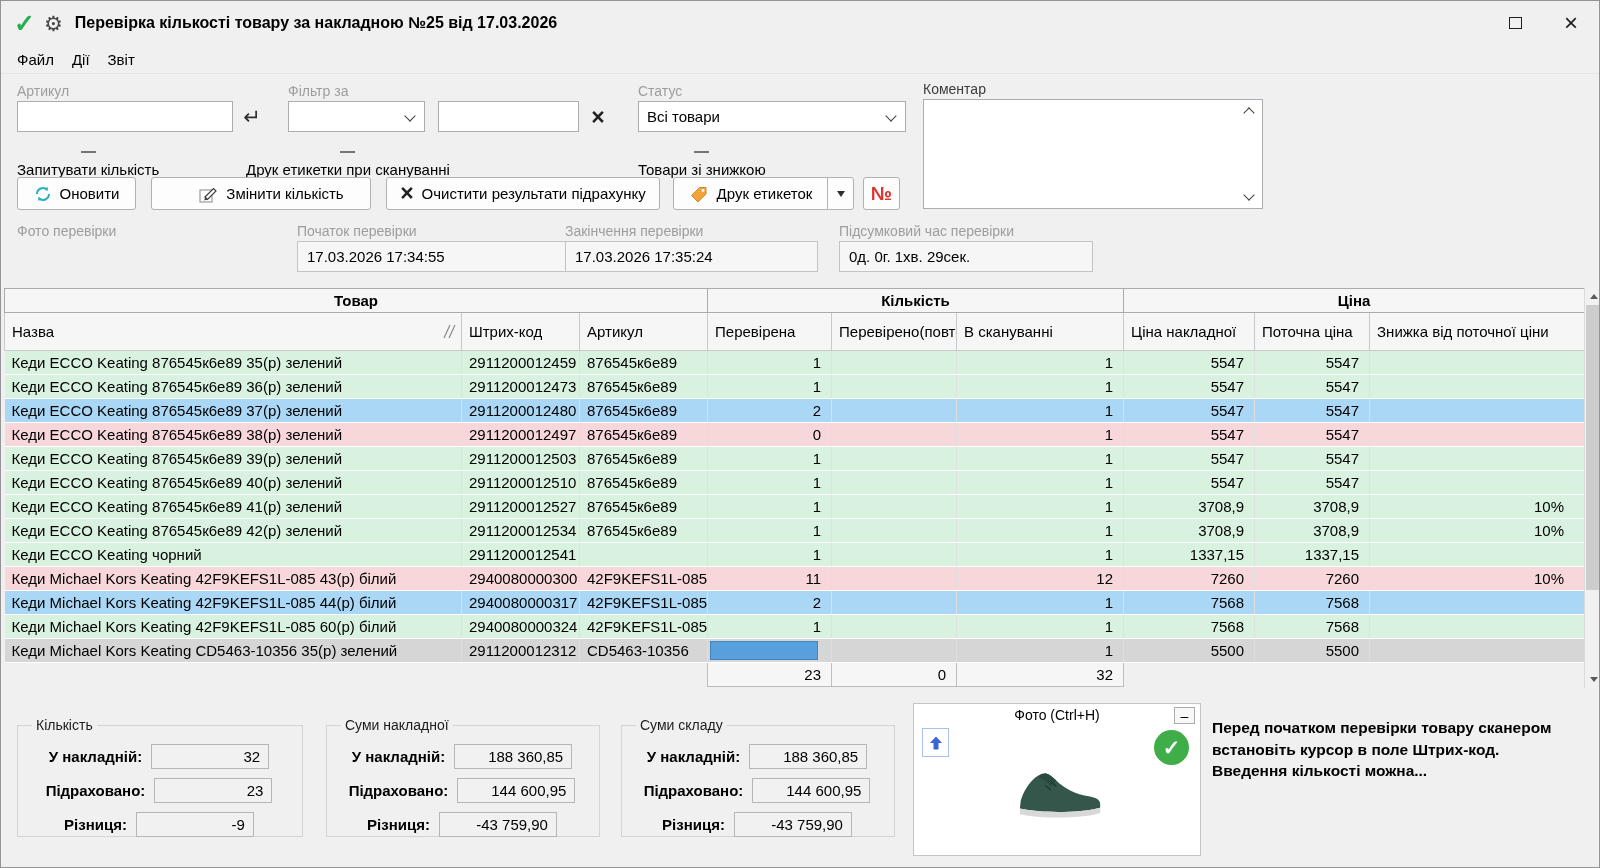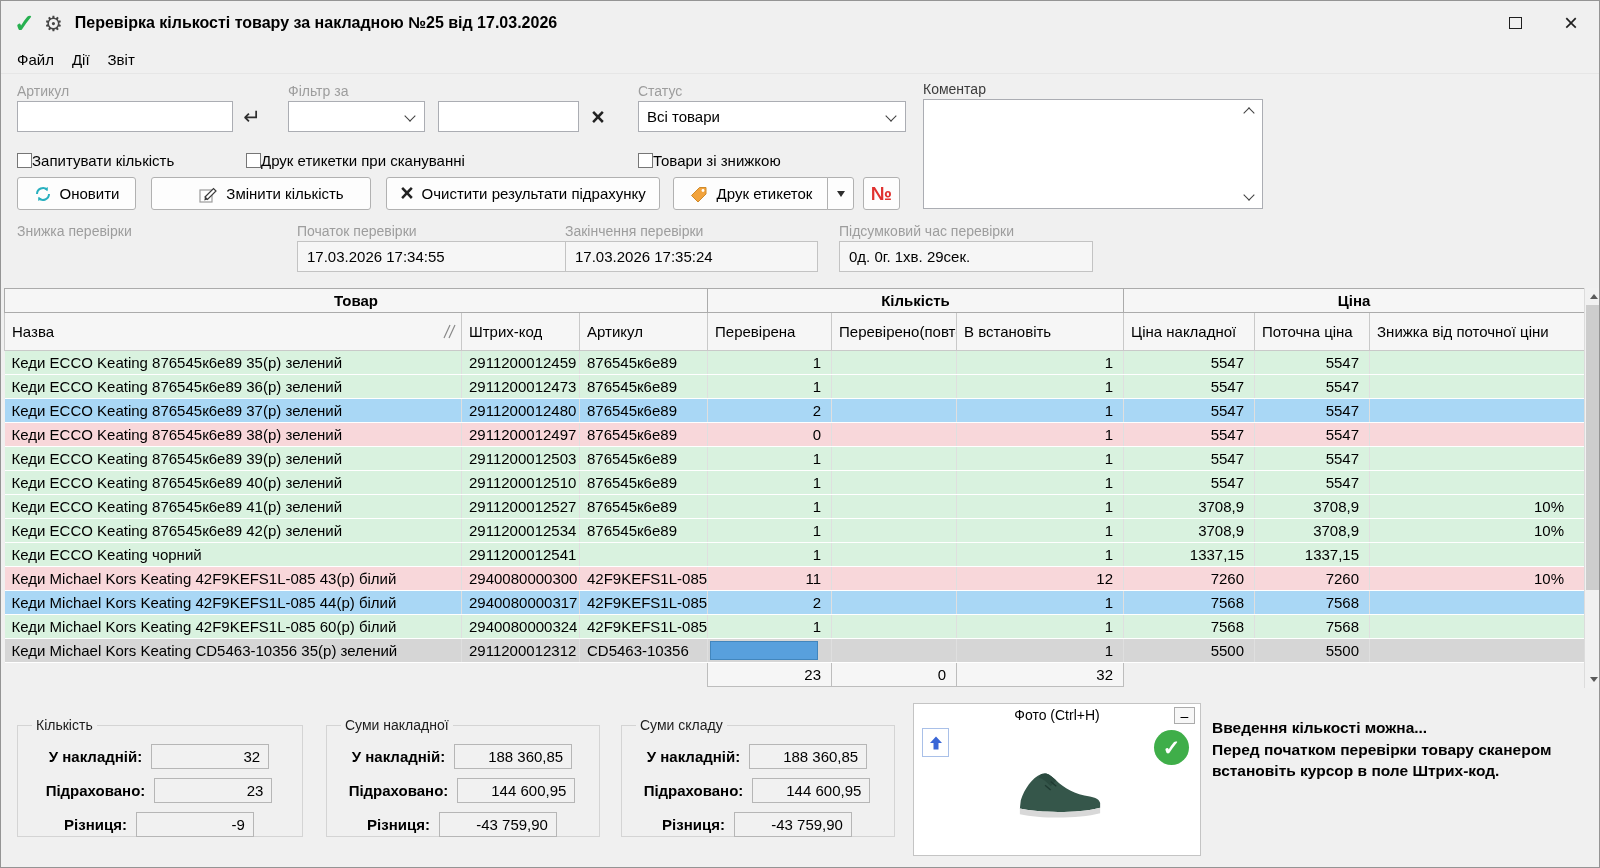--- a/index.html
+++ b/index.html
@@ -35,21 +35,21 @@
   .chev{width:8px;height:8px;border-right:1.6px solid #3f3f3f;border-bottom:1.6px solid #3f3f3f;transform:rotate(45deg);display:inline-block;}
   .chev.up{transform:rotate(-135deg);}
   .combo .chev{position:absolute;right:10px;top:10px;}
   .icon-btn{position:absolute;width:28px;height:28px;display:flex;align-items:center;justify-content:center;background:transparent;border:none;font:inherit;cursor:default;}
   .enter-glyph{font-size:21px;color:#2e2e2e;}
   .x-glyph{font-size:23px;font-weight:bold;color:#222;line-height:1;}
   .comment-box{position:absolute;background:#fff;border:1px solid #abadb3;}
   .comment-box textarea{width:100%;height:100%;border:none;resize:none;font:inherit;padding:6px 22px 6px 8px;background:transparent;outline:none;}
   .comment-chev-up{position:absolute;right:9px;top:9px;}
   .comment-chev-dn{position:absolute;right:9px;bottom:9px;}
-  .checkbox{position:absolute;display:flex;align-items:center;height:18px;}
+  .checkbox{position:absolute;display:flex;align-items:center;gap:8px;height:18px;flex-direction:column;}
   .cb-box{width:15px;height:15px;background:#fff;border:1px solid #767676;}
   .cb-label{font-size:15px;}
   .btn{position:absolute;height:33px;background:#fdfdfd;border:1px solid #b1b1b1;border-radius:3px;display:flex;align-items:center;justify-content:center;gap:8px;font-size:15px;}
   .tri-dn{border-left:4.5px solid transparent;border-right:4.5px solid transparent;border-top:6px solid #2e2e2e;}
   .numero{color:var(--accent-red);font-weight:bold;font-size:19px;}
   .ro-field{position:absolute;height:31px;background:#f6f6f6;border:1px solid #c3c3c3;display:flex;align-items:center;padding:0 9px;}
 
   .lbl-article{left:16px;top:82px;}   .inp-article{left:16px;top:100px;width:216px;}
   .btn-enter{left:237px;top:102px;}
   .lbl-filterby{left:287px;top:82px;} .combo-filterby{left:287px;top:100px;width:137px;}
@@ -217,21 +217,21 @@
     <span>Друк етикеток</span>
   </div>
   <div class="btn btn-print-arrow">
     <div class="tri-dn"></div>
   </div>
 
   <div class="btn btn-numero">
     <span class="numero">№</span>
   </div>
 
-  <span class="cue lbl-mode">Знижка перевірки</span>
+  <span class="cue lbl-mode">Фото перевірки</span>
   <span class="cue lbl-start">Початок перевірки</span>
   <span class="cue lbl-end">Закінчення перевірки</span>
   <span class="cue lbl-duration">Підсумковий час перевірки</span>
 
   <div class="ro-field fld-start">17.03.2026 17:34:55</div>
   <div class="ro-field fld-end">17.03.2026 17:35:24</div>
   <div class="ro-field fld-duration">0д. 0г. 1хв. 29сек.</div>
 
   <div class="grid-wrap">
     <table class="grid">
@@ -258,21 +258,21 @@
             <span class="sort-icon">
               <svg width="15" height="17" viewBox="0 0 15 17">
                   <path d="M3 15 L9 2 M8 15 L14 2" stroke="#8a8a8a" stroke-width="1.2" fill="none"></path>
                 </svg>
             </span>
           </th>
           <th>Штрих-код</th>
           <th>Артикул</th>
           <th>Перевірена</th>
           <th>Перевірено(повторн</th>
-          <th>В встановіть</th>
+          <th>В скануванні</th>
           <th>Ціна накладної</th>
           <th>Поточна ціна</th>
           <th>Знижка від поточної ціни</th>
         </tr>
       </thead>
       <tbody>
           <tr class="row green">
             <td>Кеди ECCO Keating 876545к6е89 35(р) зелений</td>
             <td>2911200012459</td>
             <td>876545к6е89</td>
@@ -505,17 +505,17 @@
         <path d="M17 71 C40 76 80 76 103 70 L103 76 C80 82 40 82 17 77 Z" fill="#d8d8d8"></path>
         <path d="M40 34 C46 32 50 35 56 41 L50 47 C45 42 42 39 37 38 Z" fill="#2b4a3f"></path>
         <path d="M44 46 l6 5 M50 42 l6 5" stroke="#1f3931" stroke-width="1.5"></path>
       </svg>
     </div>
   </div>
 
   <div class="check-circle">✓</div>
 
   <div class="hint">
+    <div>Перед початком перевірки товару сканером встановіть курсор в поле Штрих-код.</div>
     <div>Введення кількості можна...</div>
-    <div>Перед початком перевірки товару сканером встановіть курсор в поле Штрих-код.</div>
   </div>
 
 </div>
 
 </body></html>

